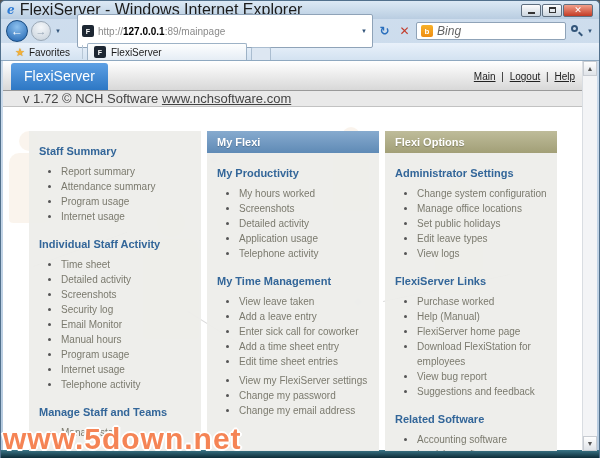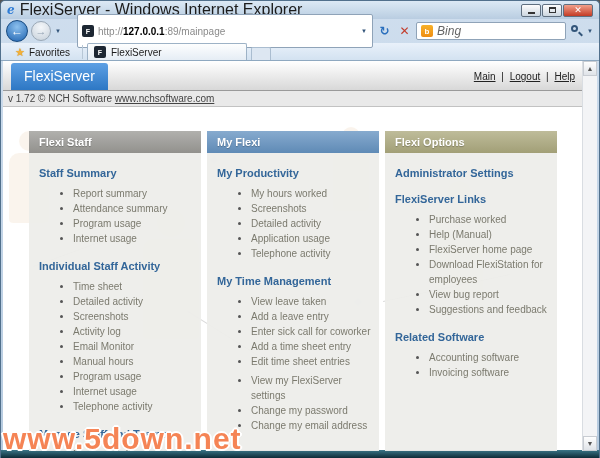--- a/index.html
+++ b/index.html
@@ -72,41 +72,41 @@
   .page-header { position:relative; height:30px; background:linear-gradient(180deg,#ffffff,#d8d8d8);
                  border-bottom:1px solid #9a9a9a; z-index:2; }
   .logo { position:absolute; left:8px; bottom:0; padding:5px 13px 6px;
           background:linear-gradient(180deg,#5da0e4,#2d77c4); color:#fff;
           font-size:14px; border-radius:3px 3px 0 0; }
   .topnav { position:absolute; right:22px; bottom:8px; font-size:10px; color:#222; }
   .topnav a { color:#222; text-decoration:underline; }
   .topnav .sep { margin:0 3px; text-decoration:none; }
 
   .version-bar { height:16px; line-height:16px; background:#e9e9e9; border-bottom:1px solid #c2c2c2;
-                 font-size:10px; color:#444; padding-left:5px; position:relative; z-index:2; }
+                 font-size:13px; color:#444; padding-left:20px; position:relative; z-index:2; }
   .version-bar a { color:#444; text-decoration:underline; }
 
   
   .decor { position:absolute; z-index:0; }
   .person { opacity:.30; }
   .person .head { background:#e9cdaa; border-radius:50%; margin:0 auto; }
   .person .torso { background:#e9cdaa; border-radius:10px 10px 4px 4px; margin-top:2px; }
   .bgline { height:1px; background:#d9d9d9; transform-origin:0 0; }
   .sparkle { width:6px; height:6px; background:#cfe2f2; transform:rotate(45deg); opacity:.7; }
 
   
   .columns { position:relative; z-index:1; display:flex; justify-content:space-between;
              margin:24px 40px 0 26px; }
   .column { width:172px; min-height:302px; display:flex; flex-direction:column; }
   .col-header { height:22px; line-height:22px; padding-left:10px; color:#fff; font-weight:bold;
                 font-size:11px; text-shadow:0 1px 1px rgba(0,0,0,.25);
                 background-image:linear-gradient(180deg,rgba(255,255,255,.22),rgba(0,0,0,.06)); }
   .col-body { flex:1; background:rgba(237,237,234,.95); padding-bottom:12px; }
   .sec-heading { margin:14px 8px 7px 10px; font-size:11px; font-weight:bold; color:#336699; }
-  .sec-list { margin:0 4px 4px 44px; padding:0; }
+  .sec-list { margin:0 4px 4px 32px; padding:0; }
   .sec-list li { font-size:10px; line-height:15px; color:#7b7a6e; cursor:pointer; }
   .sec-list li::marker { color:#555; }
 
   
   .scrollbar { position:absolute; top:0; right:0; bottom:0; width:15px; background:#f3f4f6;
                border-left:1px solid #d9dde2; z-index:3; display:flex; flex-direction:column;
                justify-content:space-between; }
   .sb-btn { height:15px; display:flex; align-items:center; justify-content:center;
             font-size:7px; color:#555; background:linear-gradient(180deg,#fefefe,#dfe3e8);
             border:1px solid #c8ccd2; }
@@ -203,35 +203,34 @@
       <div class="logo">FlexiServer</div>
       <div class="topnav" id="topnav"><a href="#">Main</a><span class="sep"> | </span><a href="#">Logout</a><span class="sep"> | </span><a href="#">Help</a></div>
     </div>
 
     <div class="version-bar">
       <span>v 1.72 © NCH Software </span><a href="#">www.nchsoftware.com</a>
     </div>
 
     <div class="columns" id="columns">
         <div class="column">
-          <div class="col-header" style="background-color: rgb(155, 154, 150);">Flexi Staff</div>
           <div class="col-body">
             <div class="sec-heading">Staff Summary</div>
             <ul class="sec-list">
               <li>Report summary</li>
               <li>Attendance summary</li>
               <li>Program usage</li>
               <li>Internet usage</li>
             </ul>
             <div class="sec-heading">Individual Staff Activity</div>
             <ul class="sec-list">
               <li>Time sheet</li>
               <li>Detailed activity</li>
               <li>Screenshots</li>
-              <li>Activity log</li>
+              <li>Security log</li>
               <li>Email Monitor</li>
               <li>Manual hours</li>
               <li>Program usage</li>
               <li>Internet usage</li>
               <li>Telephone activity</li>
             </ul>
             <div class="sec-heading">Manage Staff and Teams</div>
             <ul class="sec-list">
               <li>Manage staff</li>
             </ul>
@@ -260,20 +259,27 @@
               <li>View my FlexiServer settings</li>
               <li>Change my password</li>
               <li>Change my email address</li>
             </ul>
           </div>
         </div>
         <div class="column">
           <div class="col-header" style="background-color: rgb(172, 169, 126);">Flexi Options</div>
           <div class="col-body">
             <div class="sec-heading">Administrator Settings</div>
+            <ul class="sec-list">
+              <li>Change system configuration</li>
+              <li>Manage office locations</li>
+              <li>Set public holidays</li>
+              <li>Edit leave types</li>
+              <li>View logs</li>
+            </ul>
             <div class="sec-heading">FlexiServer Links</div>
             <ul class="sec-list">
               <li>Purchase worked</li>
               <li>Help (Manual)</li>
               <li>FlexiServer home page</li>
               <li>Download FlexiStation for employees</li>
               <li>View bug report</li>
               <li>Suggestions and feedback</li>
             </ul>
             <div class="sec-heading">Related Software</div>

